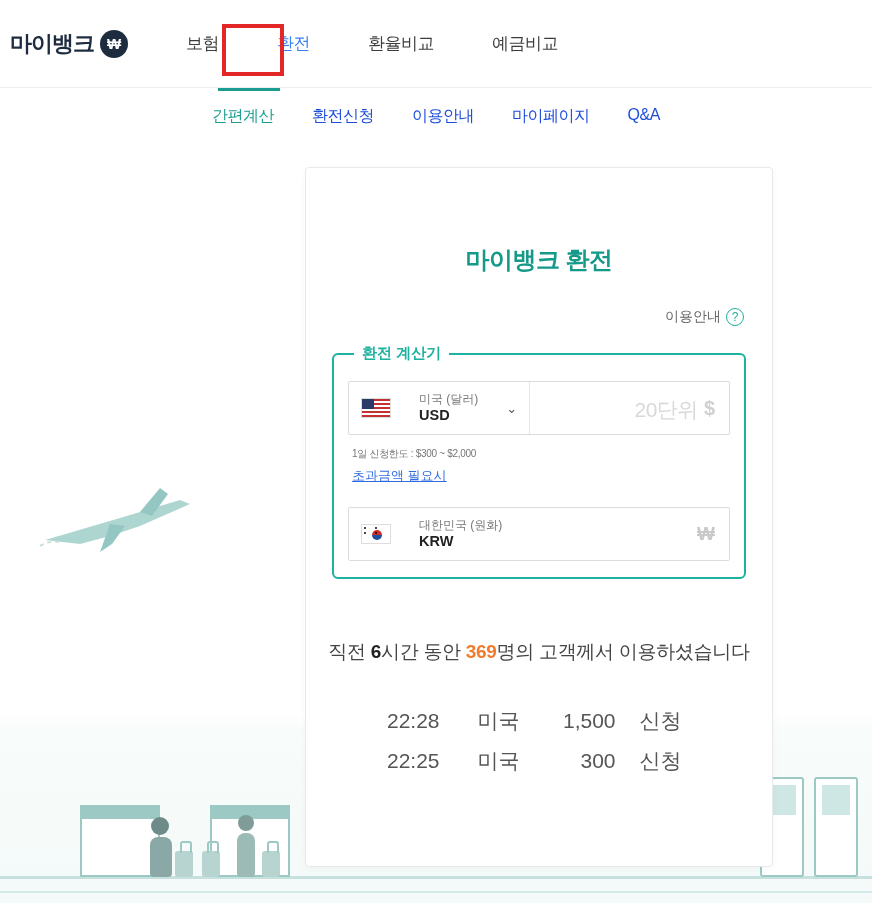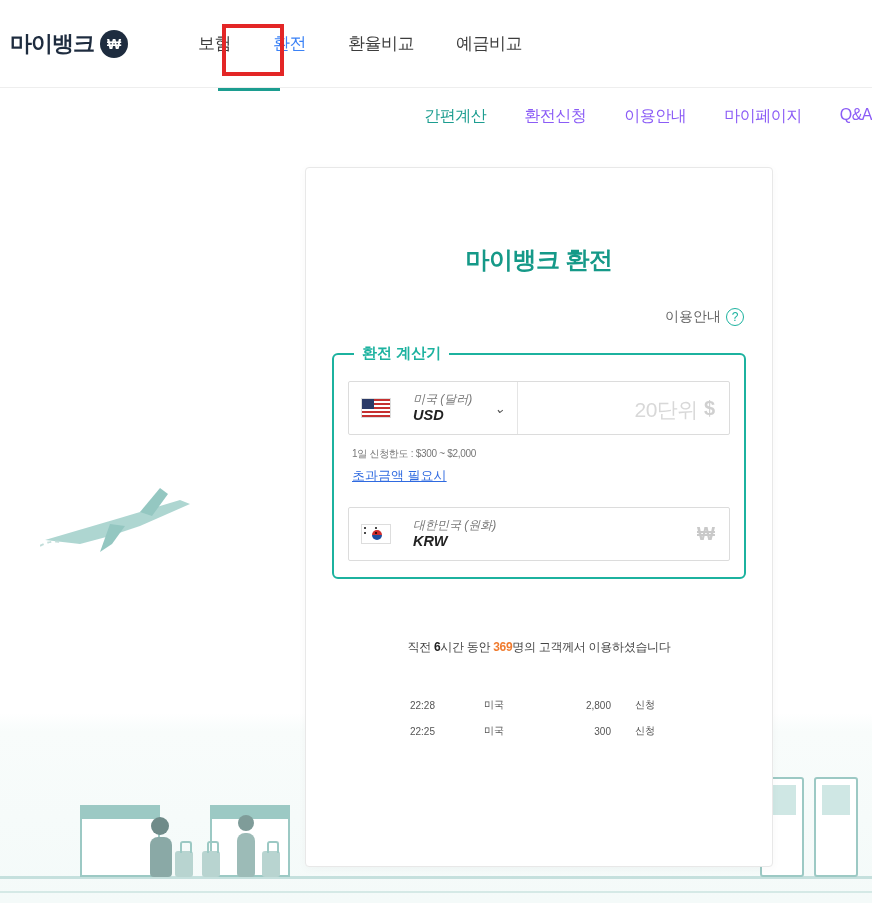--- a/index.html
+++ b/index.html
@@ -36,22 +36,21 @@
   width: 28px; height: 28px;
   border-radius: 50%;
   background: #1e2c3f;
   color: #fff;
   display: flex; align-items: center; justify-content: center;
   font-size: 15px;
   font-weight: 700;
 }
 .main-nav {
   display: flex;
-  gap: 34px;
-  margin-left: 12px;
+  gap: 50px;
 }
 .main-nav a {
   font-size: 17px;
   color: #3c3c3c;
   text-decoration: none;
   cursor: pointer;
   padding: 8px 4px;
   letter-spacing: -0.5px;
 }
 .main-nav a.active {
@@ -63,27 +62,27 @@
   left: 222px;
   width: 62px;
   height: 52px;
   border: 4px solid #e32626;
   pointer-events: none;
 }
 
 
 .sub-tabs {
   display: flex;
-  justify-content: flex-end;
+  justify-content: center;
   gap: 38px;
   padding: 18px 0 10px;
 }
 .sub-tabs a {
   font-size: 16px;
-  color: #8b5cf6;
+  color: #1d4ed8;
   text-decoration: none;
   cursor: pointer;
   padding-bottom: 8px;
   letter-spacing: -0.5px;
 }
 .sub-tabs a.active {
   color: #1c9d90;
 }
 
 
@@ -155,26 +154,25 @@
   display: flex;
   border: 1px solid #dcdcdc;
   border-radius: 2px;
   height: 54px;
   background: #fff;
 }
 .curr-row + .limit-note { margin-top: 12px; }
 .curr-left {
   display: flex;
   align-items: center;
-  gap: 22px;
+  gap: 28px;
   padding: 0 12px;
   min-width: 148px;
   border-right: 1px solid #e5e5e5;
   cursor: pointer;
-  font-style: italic;
 }
 .curr-left.no-border { border-right: none; }
 .flag {
   width: 30px; height: 20px;
   border: 1px solid #ddd;
   position: relative;
   flex-shrink: 0;
 }
 
 .flag.us {
@@ -277,36 +275,36 @@
   text-decoration: underline;
   cursor: pointer;
   padding-left: 4px;
 }
 .gap18 { height: 22px; }
 
 
 .stats-line {
   text-align: center;
   margin-top: 60px;
-  font-size: 12px;
+  font-size: 19px;
   color: #444;
   letter-spacing: -0.3px;
 }
 .stats-line b { font-weight: 700; color: #222; }
 .stats-line .orange { color: #f07b2e; font-weight: 700; }
 
 
 .tx-table {
   margin: 18px auto 0;
   width: 320px;
   border-collapse: collapse;
 }
 .tx-table td {
   padding: 6px 8px;
-  font-size: 10px;
+  font-size: 21px;
   color: #555;
 }
 .tx-table td.time { color: #555; width: 80px; text-align: right; padding-right: 24px;}
 .tx-table td.country { color: #555; width: 70px; text-align: center; }
 .tx-table td.amt { text-align: right; width: 90px; color: #555; }
 .tx-table td.status { color: #555; padding-left: 16px; }
 
 .tx-clip {
   height: 100px;
   overflow: hidden;
@@ -527,21 +525,21 @@
   <p class="stats-line">
     <span>직전 </span><b>6</b><span>시간 동안 </span><span class="orange">369</span><span>명의 고객께서 이용하셨습니다</span>
   </p>
 
   <div class="tx-clip">
     <table class="tx-table">
       <tbody id="tx-body">
           <tr>
             <td class="time">22:28</td>
             <td class="country">미국</td>
-            <td class="amt">2,800</td>
+            <td class="amt">1,500</td>
             <td class="status">신청</td>
           </tr>
           <tr>
             <td class="time">22:25</td>
             <td class="country">미국</td>
             <td class="amt">300</td>
             <td class="status">신청</td>
           </tr>
         </tbody>
     </table>

